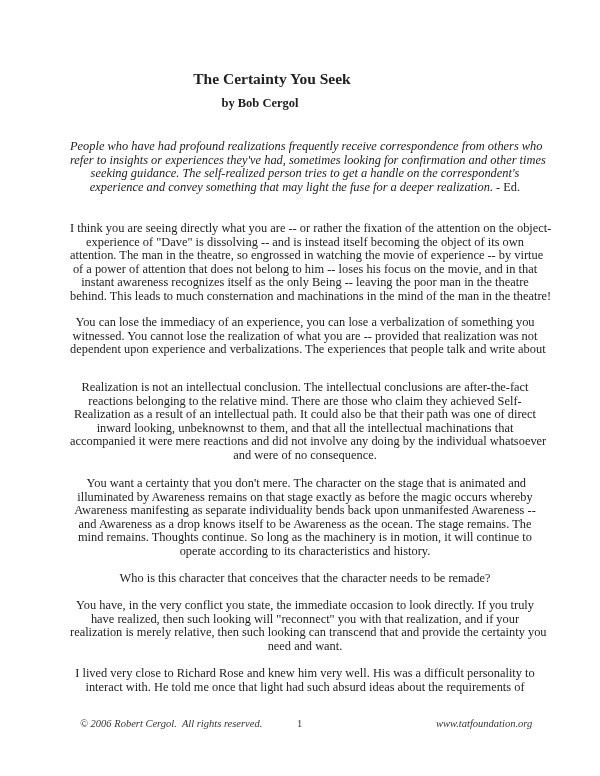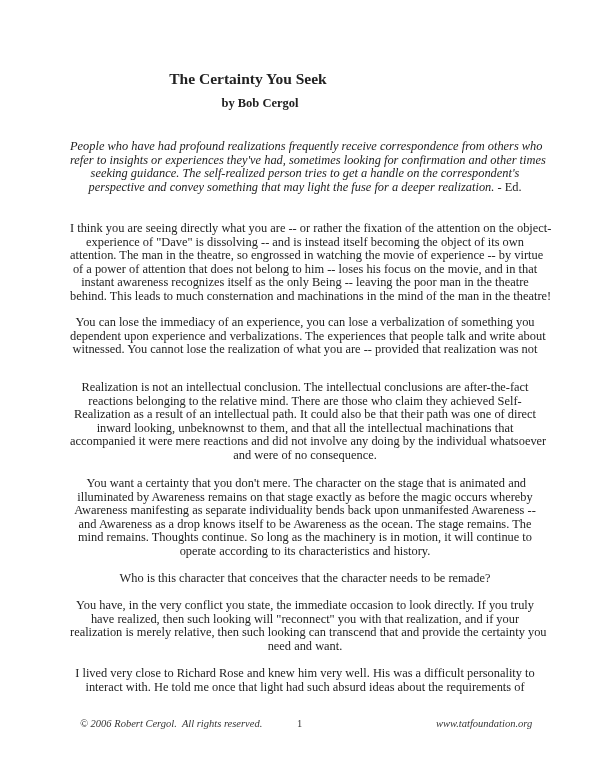--- a/index.html
+++ b/index.html
@@ -1,19 +1,19 @@
 <!DOCTYPE html>
 <html><head>
 <meta charset="utf-8">
 <style>
   html, body { margin:0; padding:0; background:#fff; }
   body { width:600px; height:776px; position:relative; overflow:hidden;
          font-family:"Liberation Serif", "DejaVu Serif", serif; color:#222; }
   .title { position:absolute; left:0; width:496px; top:70px; text-align:center;
-           font-weight:bold; font-size:15.5px; }
+           font-weight:bold; font-size:15.5px;padding-left:24px; }
   .byline { position:absolute; left:0; width:520px; top:96px; text-align:center;
             font-weight:bold; font-size:12.5px; }
   .para { position:absolute; left:70px; width:470px; font-size:12.4px; line-height:13.5px; }
   .line { display:block; white-space:nowrap;text-align:center; }
   .intro { font-style:italic; }
   .ed { font-style:normal; }
   .footer { position:absolute; top:718px; font-size:10.5px; font-style:italic; color:#333; }
   .f-left { left:80px; }
   .f-page { left:297px; font-style:normal; }
   .f-right { left:436px; }
@@ -22,36 +22,36 @@
 <body>
 
 <div>
   <div class="title">The Certainty You Seek</div>
   <div class="byline">by Bob Cergol</div>
 
   <div class="para intro" style="top:140px">
     <span class="line">People who have had profound realizations frequently receive correspondence from others who</span>
     <span class="line">refer to insights or experiences they've had, sometimes looking for confirmation and other times</span>
     <span class="line">seeking guidance. The self-realized person tries to get a handle on the correspondent's</span>
-    <span class="line"><span>perspective and convey something that may light the fuse for a deeper realization.</span><span class="ed"> - Ed.</span></span>
+    <span class="line"><span>experience and convey something that may light the fuse for a deeper realization.</span><span class="ed"> - Ed.</span></span>
   </div>
 
   <div class="para" style="top:222px">
     <span class="line">I think you are seeing directly what you are -- or rather the fixation of the attention on the object-</span>
     <span class="line">experience of "Dave" is dissolving -- and is instead itself becoming the object of its own</span>
     <span class="line">attention. The man in the theatre, so engrossed in watching the movie of experience -- by virtue</span>
     <span class="line">of a power of attention that does not belong to him -- loses his focus on the movie, and in that</span>
     <span class="line">instant awareness recognizes itself as the only Being -- leaving the poor man in the theatre</span>
     <span class="line">behind. This leads to much consternation and machinations in the mind of the man in the theatre!</span>
   </div>
 
   <div class="para" style="top:316px">
     <span class="line">You can lose the immediacy of an experience, you can lose a verbalization of something you</span>
+    <span class="line">witnessed. You cannot lose the realization of what you are -- provided that realization was not</span>
     <span class="line">dependent upon experience and verbalizations. The experiences that people talk and write about</span>
-    <span class="line">witnessed. You cannot lose the realization of what you are -- provided that realization was not</span>
   </div>
 
   <div class="para" style="top:381px">
     <span class="line">Realization is not an intellectual conclusion. The intellectual conclusions are after-the-fact</span>
     <span class="line">reactions belonging to the relative mind. There are those who claim they achieved Self-</span>
     <span class="line">Realization as a result of an intellectual path. It could also be that their path was one of direct</span>
     <span class="line">inward looking, unbeknownst to them, and that all the intellectual machinations that</span>
     <span class="line">accompanied it were mere reactions and did not involve any doing by the individual whatsoever</span>
     <span class="line">and were of no consequence.</span>
   </div>

